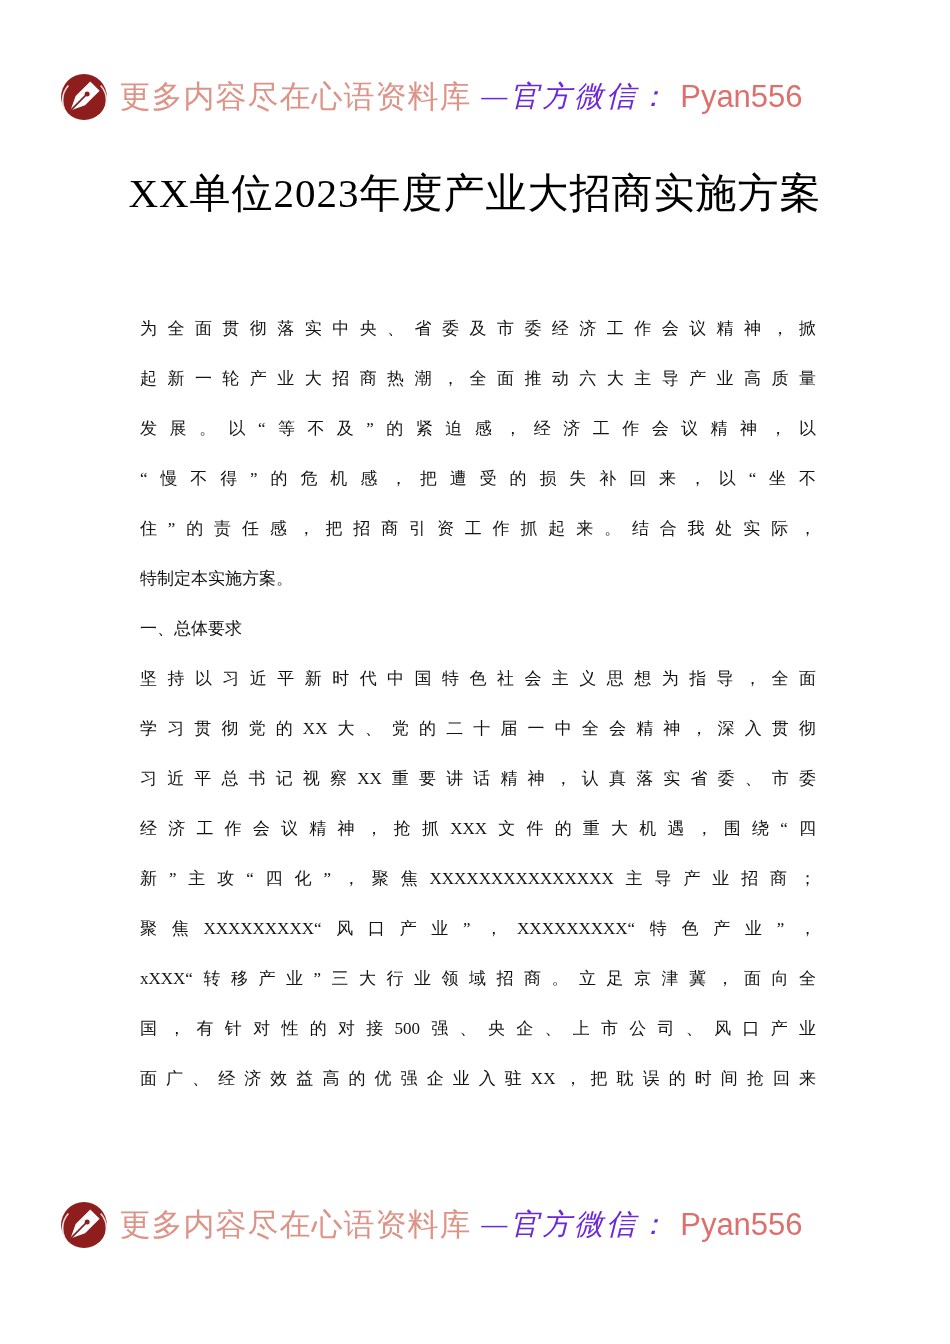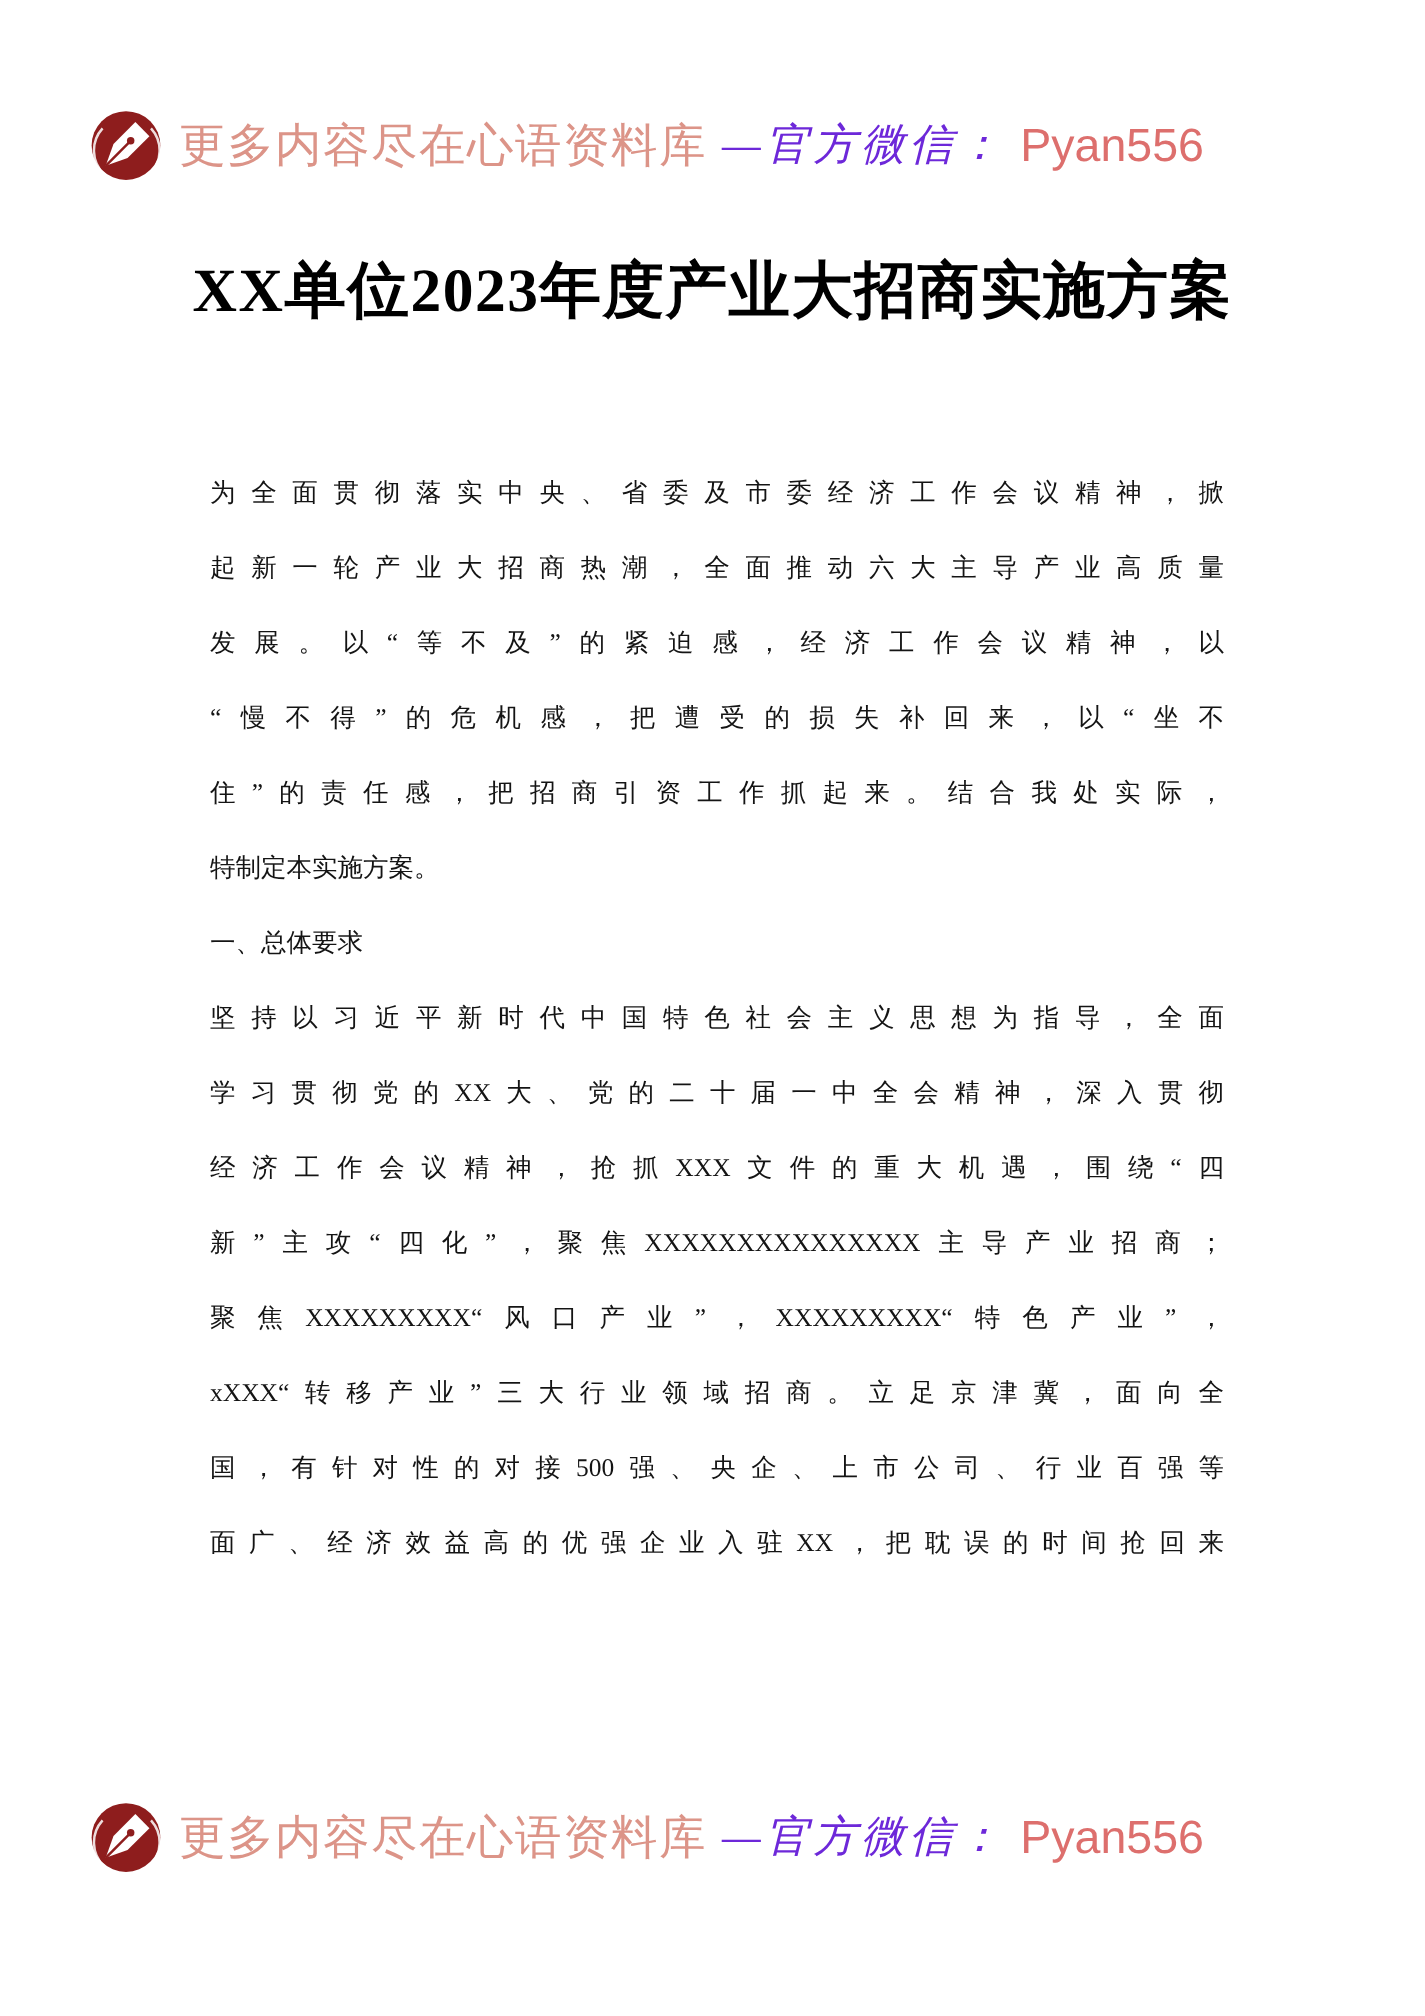--- a/index.html
+++ b/index.html
@@ -54,21 +54,21 @@
   }
   
   .doc-title {
     position: absolute;
     top: 166px;
     left: 0;
     width: 100%;
     margin: 0;
     text-align: center;
     font-size: 41px;
-    font-weight: 700;
+    font-weight: 400;
     color: #000000;
     letter-spacing: 1px;
   }
   
   .content {
     position: absolute;
     left: 140px;
     top: 304px;
     width: 676px;
     font-size: 17px;
@@ -110,25 +110,26 @@
   <div class="content">
     <div class="line fill">为全面贯彻落实中央、省委及市委经济工作会议精神，掀</div>
     <div class="line fill">起新一轮产业大招商热潮，全面推动六大主导产业高质量</div>
     <div class="line fill">发展。以“等不及”的紧迫感，经济工作会议精神，以</div>
     <div class="line fill">“慢不得”的危机感，把遭受的损失补回来，以“坐不</div>
     <div class="line fill">住”的责任感，把招商引资工作抓起来。结合我处实际，</div>
     <div class="line">特制定本实施方案。</div>
     <div class="line">一、总体要求</div>
     <div class="line fill">坚持以习近平新时代中国特色社会主义思想为指导，全面</div>
     <div class="line fill">学习贯彻党的XX大、党的二十届一中全会精神，深入贯彻</div>
+    <div class="line fill">习近平总书记视察XX重要讲话精神，认真落实省委、市委</div>
     <div class="line fill">经济工作会议精神，抢抓XXX文件的重大机遇，围绕“四</div>
     <div class="line fill">新”主攻“四化”，聚焦XXXXXXXXXXXXXXX主导产业招商；</div>
     <div class="line fill">聚焦XXXXXXXXX“风口产业”，XXXXXXXXX“特色产业”，</div>
     <div class="line fill">xXXX“转移产业”三大行业领域招商。立足京津冀，面向全</div>
-    <div class="line fill">国，有针对性的对接500强、央企、上市公司、行业百强等</div>
+    <div class="line fill">国，有针对性的对接500强、央企、上市公司、风口产业</div>
     <div class="line fill">面广、经济效益高的优强企业入驻XX，把耽误的时间抢回来</div>
   </div>
 
   <div class="watermark footer">
     <span class="wm-logo">
       <svg viewBox="0 0 48 48" width="50" height="50" aria-hidden="true">
         <circle cx="24" cy="24" r="22" fill="#8e1d1d"></circle>
         <path d="M40 13 A 21 21 0 1 1 9 13" stroke="#ffffff" stroke-width="1.6" fill="none" opacity="0.85"></path>
         <path d="M11 37 L16 23 L30 9 L39 18 L25 32 Z" fill="#ffffff"></path>
         <circle cx="27" cy="21" r="2.4" fill="#8e1d1d"></circle>

